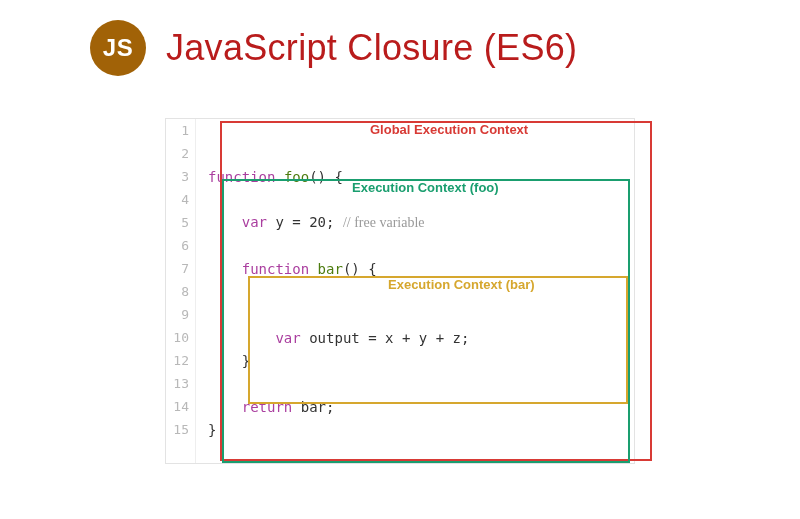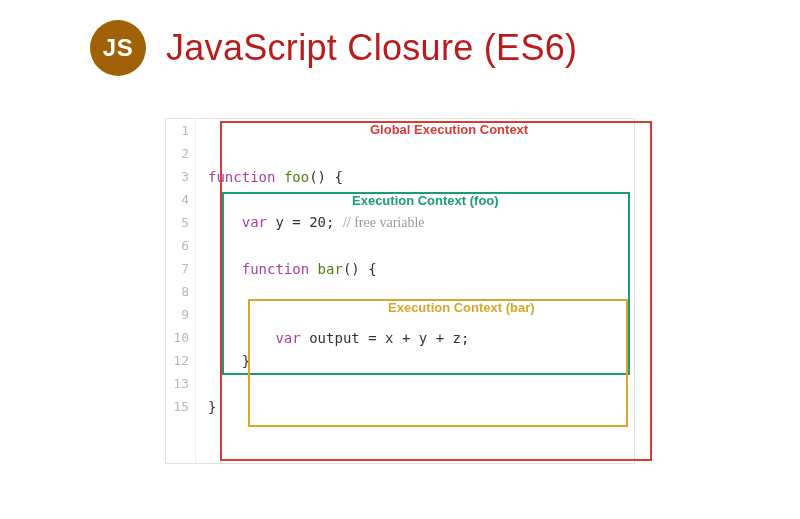--- a/index.html
+++ b/index.html
@@ -97,27 +97,27 @@
     white-space: nowrap;
   }
   .box-global {
     border-color: #d83a35;
     left: 34px; top: 2px;
     width: 432px; height: 340px; margin-left: 20px;
   }
   .lbl-global { color: #d83a35; left: 148px; top: -1px; }
   .box-foo {
     border-color: #1a9e6f;
-    left: 56px; top: 73px;
-    width: 408px; height: 183px;
+    left: 56px; top: 60px;
+    width: 408px; height: 284px;
   }
   .lbl-foo { color: #1a9e6f; left: 128px; top: -1px; }
   .box-bar {
     border-color: #d6a72e;
-    left: 82px; top: 180px;
+    left: 82px; top: 157px;
     width: 380px; height: 128px;
   }
   .lbl-bar { color: #d6a72e; left: 138px; top: -1px; }
 </style>
 </head>
 <body>
 
 <div class="header">
   <div class="js-badge">
     <span>JS</span>
@@ -133,20 +133,21 @@
       <div class="line"><span class="lineno">3</span><span class="code"><span class="kw">function</span><span class="id"> </span><span class="func">foo</span><span class="punc">() {</span></span></div>
       <div class="line"><span class="lineno">4</span><span class="code"></span></div>
       <div class="line"><span class="lineno">5</span><span class="code"><span class="id">    </span><span class="kw">var</span><span class="id"> y </span><span class="op">=</span><span class="id"> </span><span class="num">20</span><span class="punc">;</span><span class="id"> </span><span class="cmt">// free variable</span></span></div>
       <div class="line"><span class="lineno">6</span><span class="code"></span></div>
       <div class="line"><span class="lineno">7</span><span class="code"><span class="id">    </span><span class="kw">function</span><span class="id"> </span><span class="func">bar</span><span class="punc">() {</span></span></div>
       <div class="line"><span class="lineno">8</span><span class="code"></span></div>
       <div class="line"><span class="lineno">9</span></div>
       <div class="line"><span class="lineno">10</span><span class="code"><span class="id">        </span><span class="kw">var</span><span class="id"> output </span><span class="op">=</span><span class="id"> x </span><span class="op">+</span><span class="id"> y </span><span class="op">+</span><span class="id"> z</span><span class="punc">;</span></span></div>
       <div class="line"><span class="lineno">12</span><span class="code"><span class="id">    </span><span class="punc">}</span></span></div>
       <div class="line"><span class="lineno">13</span><span class="code"></span></div>
+      <div class="line"><span class="lineno">14</span><span class="code"><span class="id">    </span><span class="kw">return</span><span class="id"> bar</span><span class="punc">;</span></span></div>
       <div class="line"><span class="lineno">15</span><span class="code"><span class="punc">}</span></span></div>
     </div>
 
   <div class="box box-global">
     <span class="box-label lbl-global">Global Execution Context</span>
   </div>
   <div class="box box-foo">
     <span class="box-label lbl-foo">Execution Context (foo)</span>
   </div>
   <div class="box box-bar">

